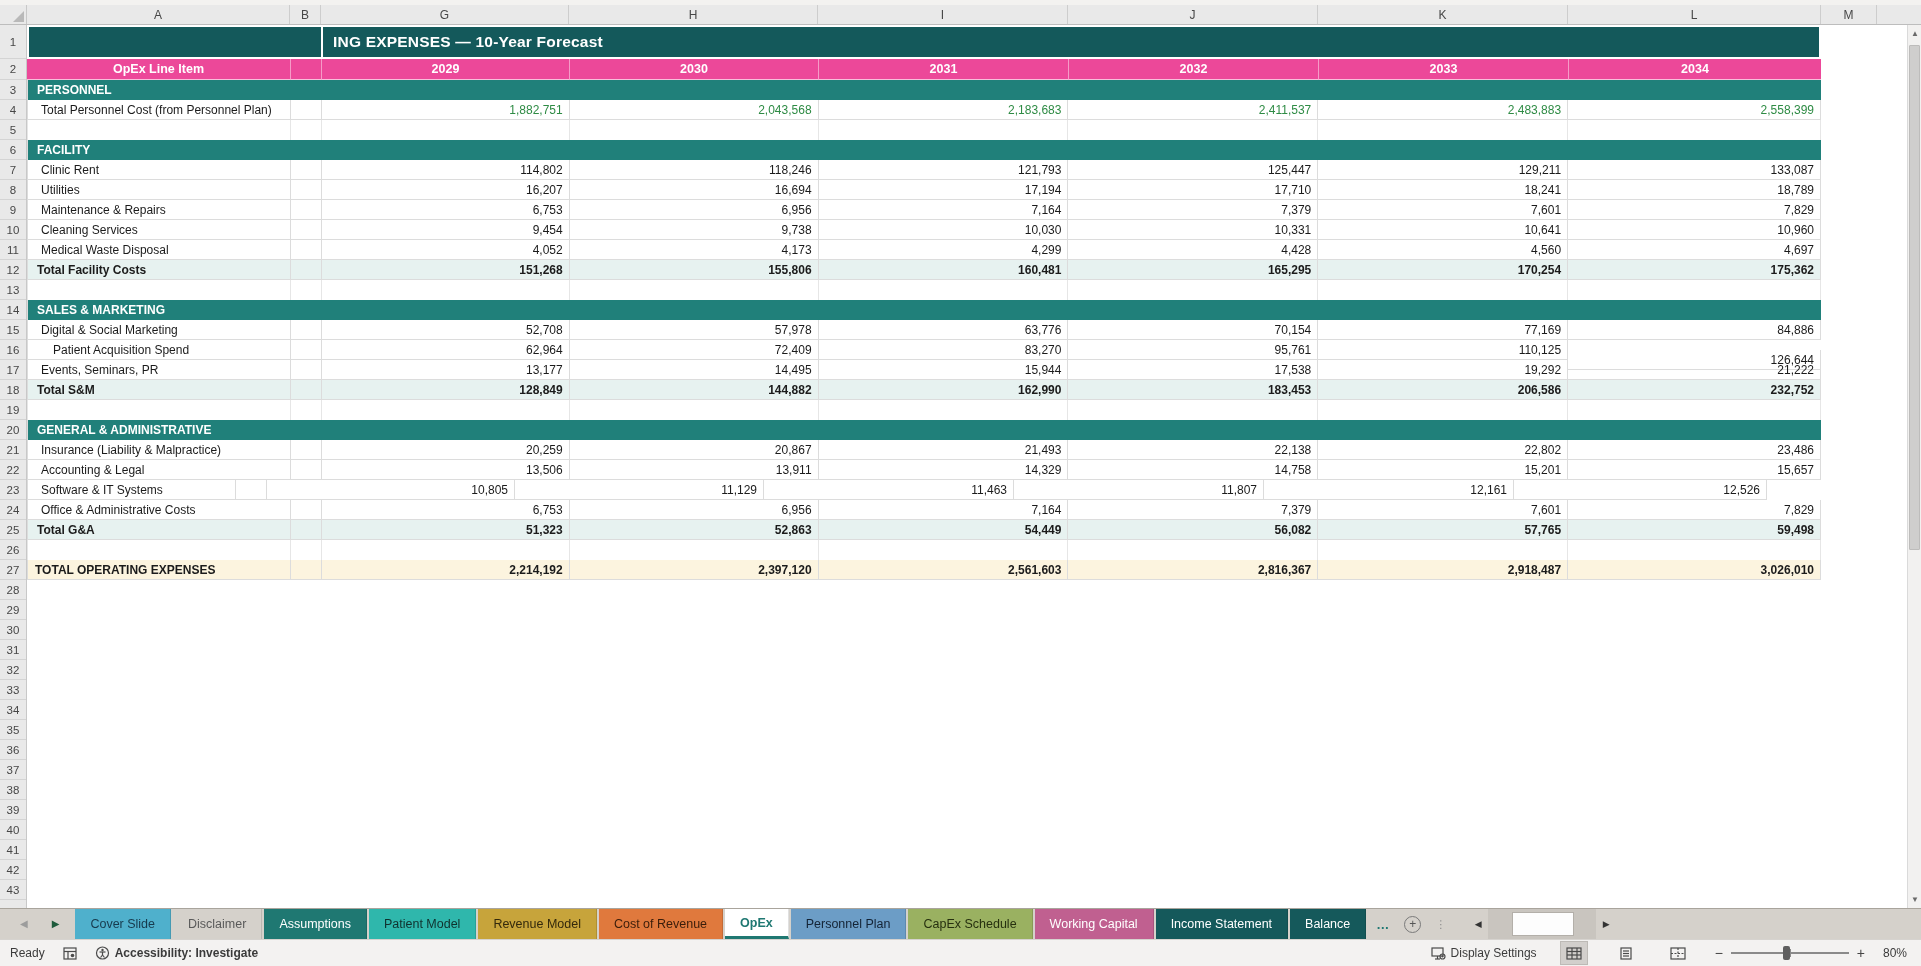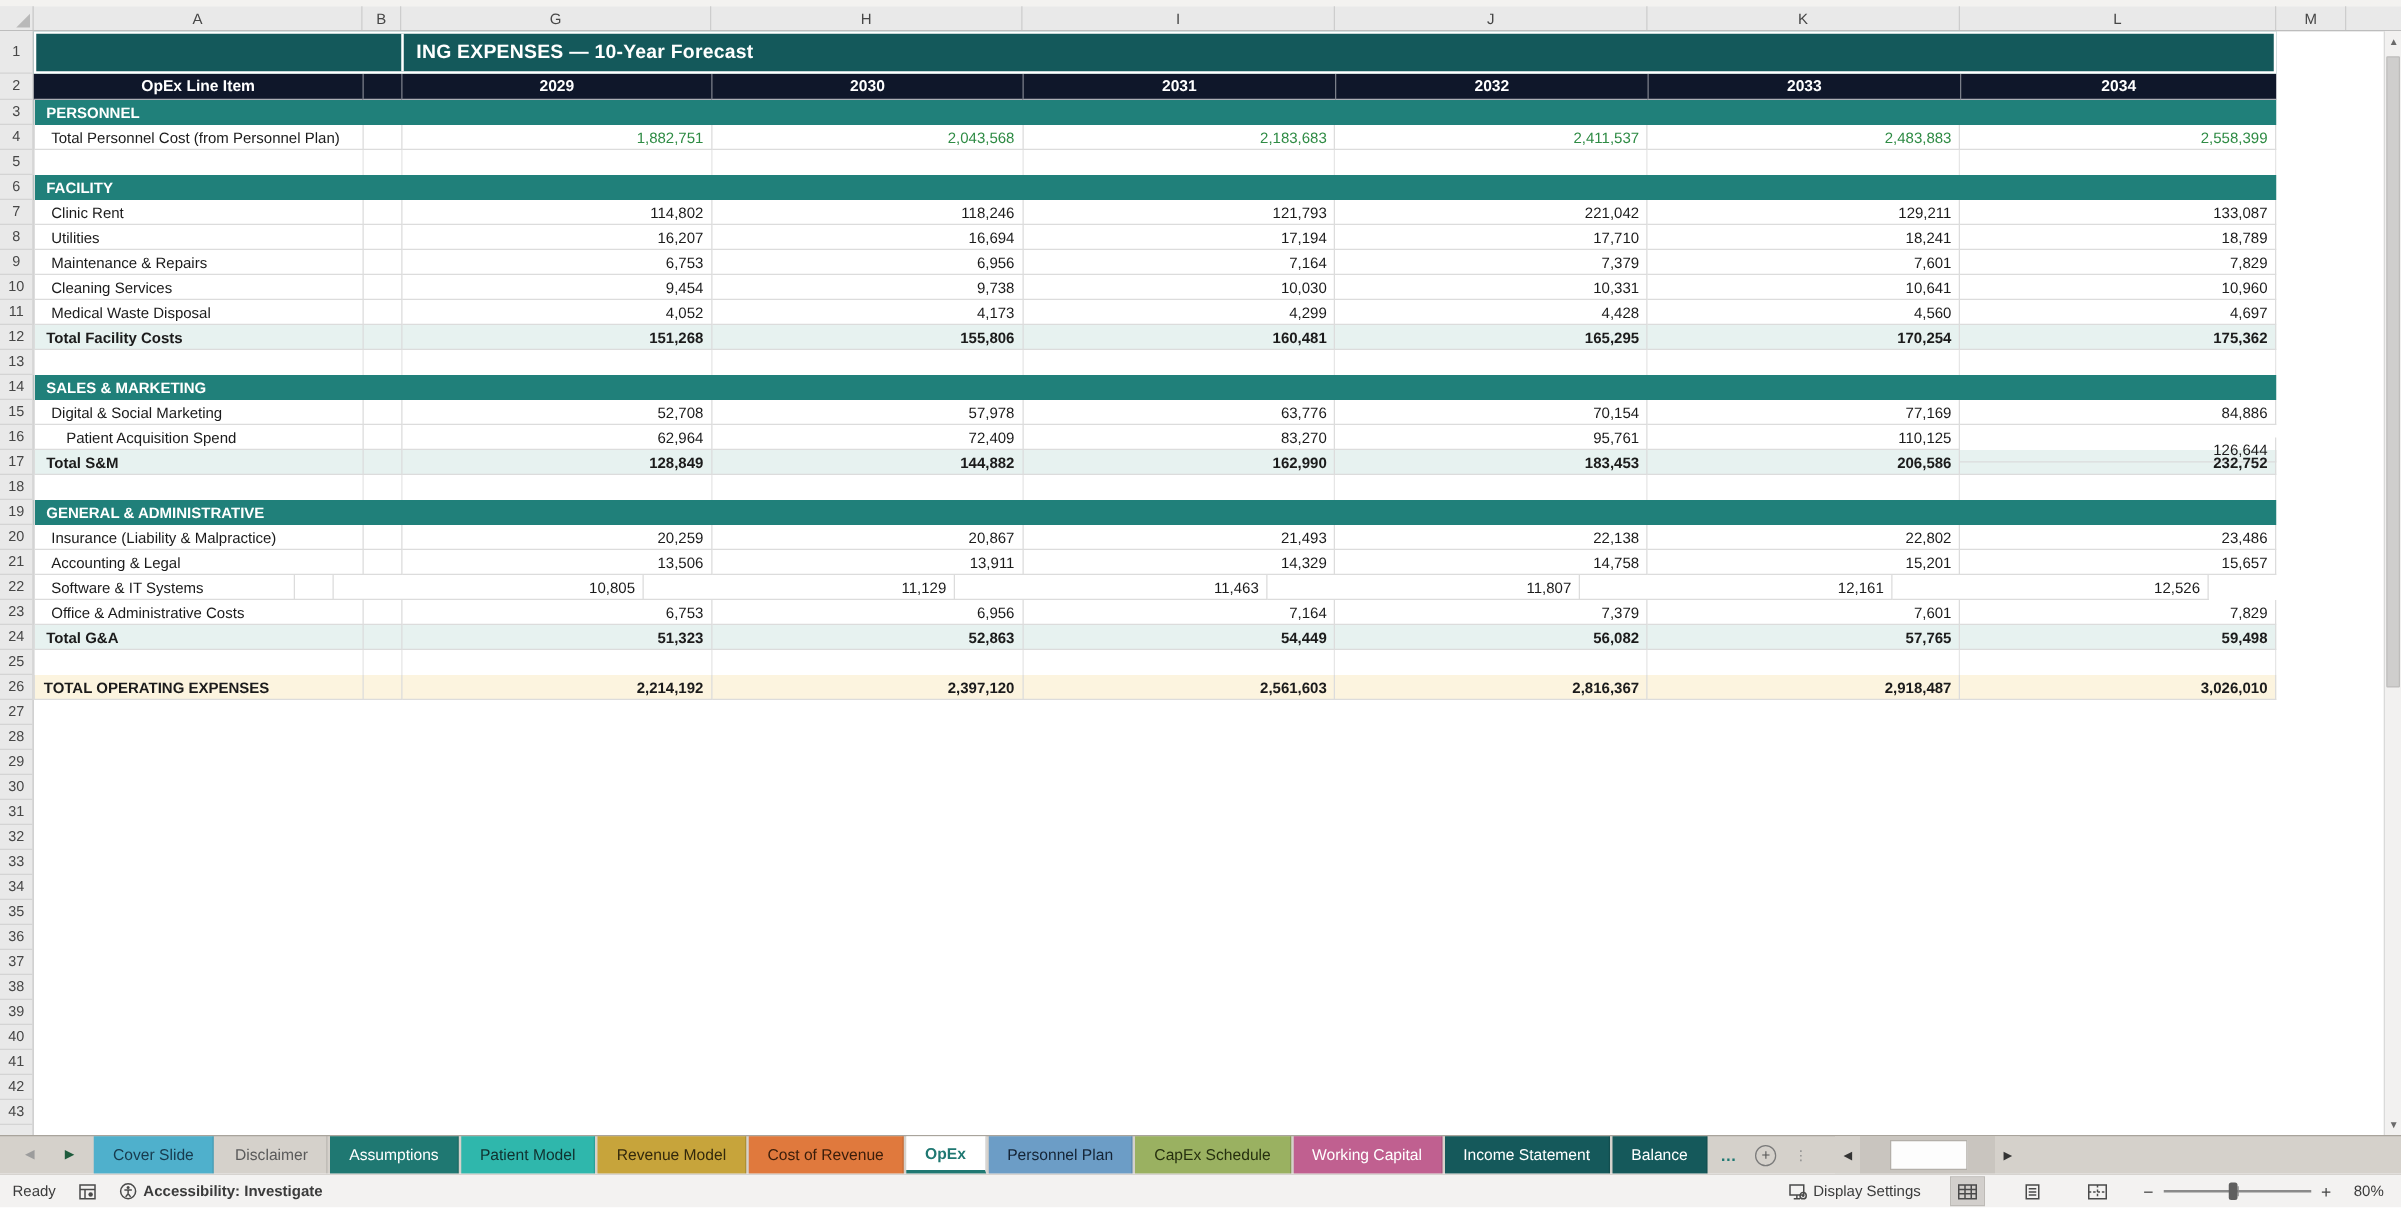--- a/index.html
+++ b/index.html
@@ -168,21 +168,21 @@
           <div class="gutter-cell" style="height: 20px;">41</div>
           <div class="gutter-cell" style="height: 20px;">42</div>
           <div class="gutter-cell" style="height: 20px;">43</div>
           <div class="gutter-cell" style="height: 20px;"></div>
         </div>
       <div class="cells">
         <div class="title-row" id="titleRow" style="background: rgb(20, 89, 91);">
           <div class="vline"></div>
           <div class="title-text">ING EXPENSES — 10-Year Forecast</div>
         </div>
-        <div class="header-row" id="headerRow" style="background: #0f172a; text-align: center;">
+        <div class="header-row" id="headerRow" style="background: #ec4899; text-align: center;">
             <div class="hcell" style="width: 263px;">OpEx Line Item</div>
             <div class="hcell" style="width: 31px;"></div>
             <div class="hcell" style="width: 248px;">2029</div>
             <div class="hcell" style="width: 249px;">2030</div>
             <div class="hcell" style="width: 250px;">2031</div>
             <div class="hcell" style="width: 250px;">2032</div>
             <div class="hcell" style="width: 250px;">2033</div>
             <div class="hcell" style="width: 253px;">2034</div>
           </div>
         <div id="tableRows">
@@ -211,21 +211,21 @@
             </div>
             <div class="trow section" style="background: rgb(32, 128, 122);">
               <div class="seclab">FACILITY</div>
             </div>
             <div class="trow item bordered">
               <div class="c lab" style="width: 263px;">Clinic Rent</div>
               <div class="c" style="width: 31px;"></div>
               <div class="c num" style="width: 248px;">114,802</div>
               <div class="c num" style="width: 249px;">118,246</div>
               <div class="c num" style="width: 250px;">121,793</div>
-              <div class="c num" style="width: 250px;">221,042</div>
+              <div class="c num" style="width: 250px;">125,447</div>
               <div class="c num" style="width: 250px;">129,211</div>
               <div class="c num" style="width: 253px;">133,087</div>
             </div>
             <div class="trow item bordered">
               <div class="c lab" style="width: 263px;">Utilities</div>
               <div class="c" style="width: 31px;"></div>
               <div class="c num" style="width: 248px;">16,207</div>
               <div class="c num" style="width: 249px;">16,694</div>
               <div class="c num" style="width: 250px;">17,194</div>
               <div class="c num" style="width: 250px;">17,710</div>
@@ -297,20 +297,30 @@
             </div>
             <div class="trow item bordered">
               <div class="c lab" style="width: 263px; padding-left: 25px;">Patient Acquisition Spend</div>
               <div class="c" style="width: 31px;"></div>
               <div class="c num" style="width: 248px;">62,964</div>
               <div class="c num" style="width: 249px;">72,409</div>
               <div class="c num" style="width: 250px;">83,270</div>
               <div class="c num" style="width: 250px;">95,761</div>
               <div class="c num" style="width: 250px;">110,125</div>
               <div class="c num" style="width: 253px; margin-top: 10px;">126,644</div>
+            </div>
+            <div class="trow item bordered">
+              <div class="c lab" style="width: 263px;">Events, Seminars, PR</div>
+              <div class="c" style="width: 31px;"></div>
+              <div class="c num" style="width: 248px;">13,177</div>
+              <div class="c num" style="width: 249px;">14,495</div>
+              <div class="c num" style="width: 250px;">15,944</div>
+              <div class="c num" style="width: 250px;">17,538</div>
+              <div class="c num" style="width: 250px;">19,292</div>
+              <div class="c num" style="width: 253px;">21,222</div>
             </div>
             <div class="trow total bordered" style="background: rgb(231, 242, 240);">
               <div class="c lab" style="width: 263px;">Total S&amp;M</div>
               <div class="c" style="width: 31px;"></div>
               <div class="c num" style="width: 248px;">128,849</div>
               <div class="c num" style="width: 249px;">144,882</div>
               <div class="c num" style="width: 250px;">162,990</div>
               <div class="c num" style="width: 250px;">183,453</div>
               <div class="c num" style="width: 250px;">206,586</div>
               <div class="c num" style="width: 253px;">232,752</div>

